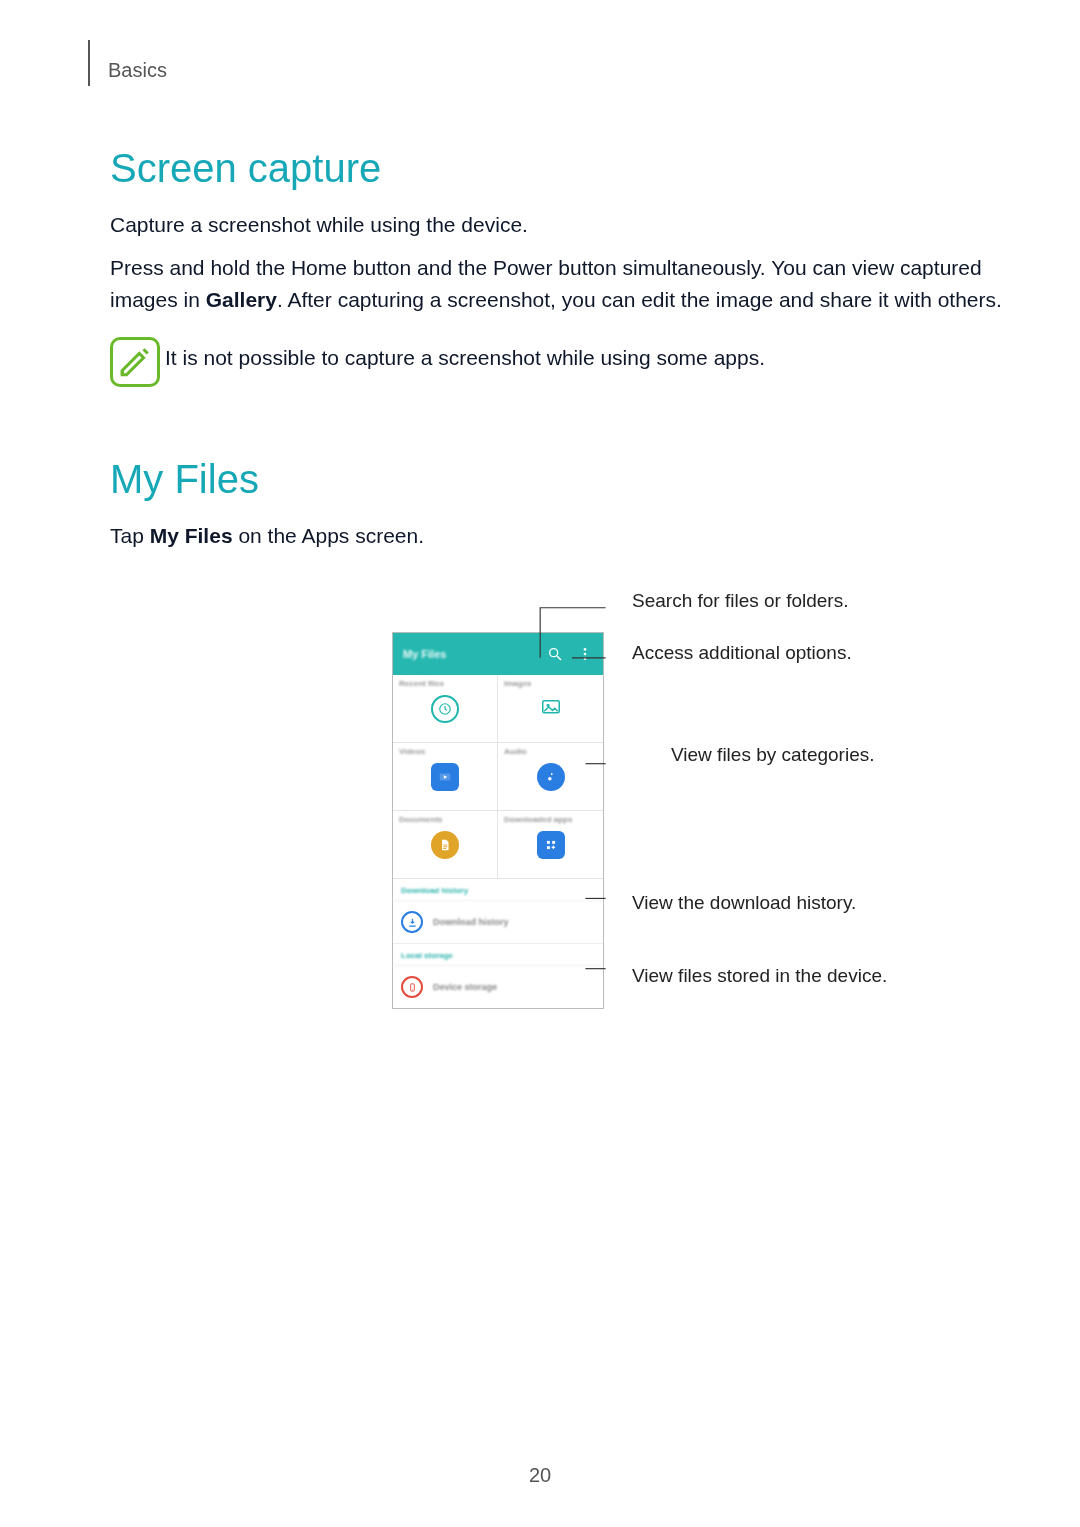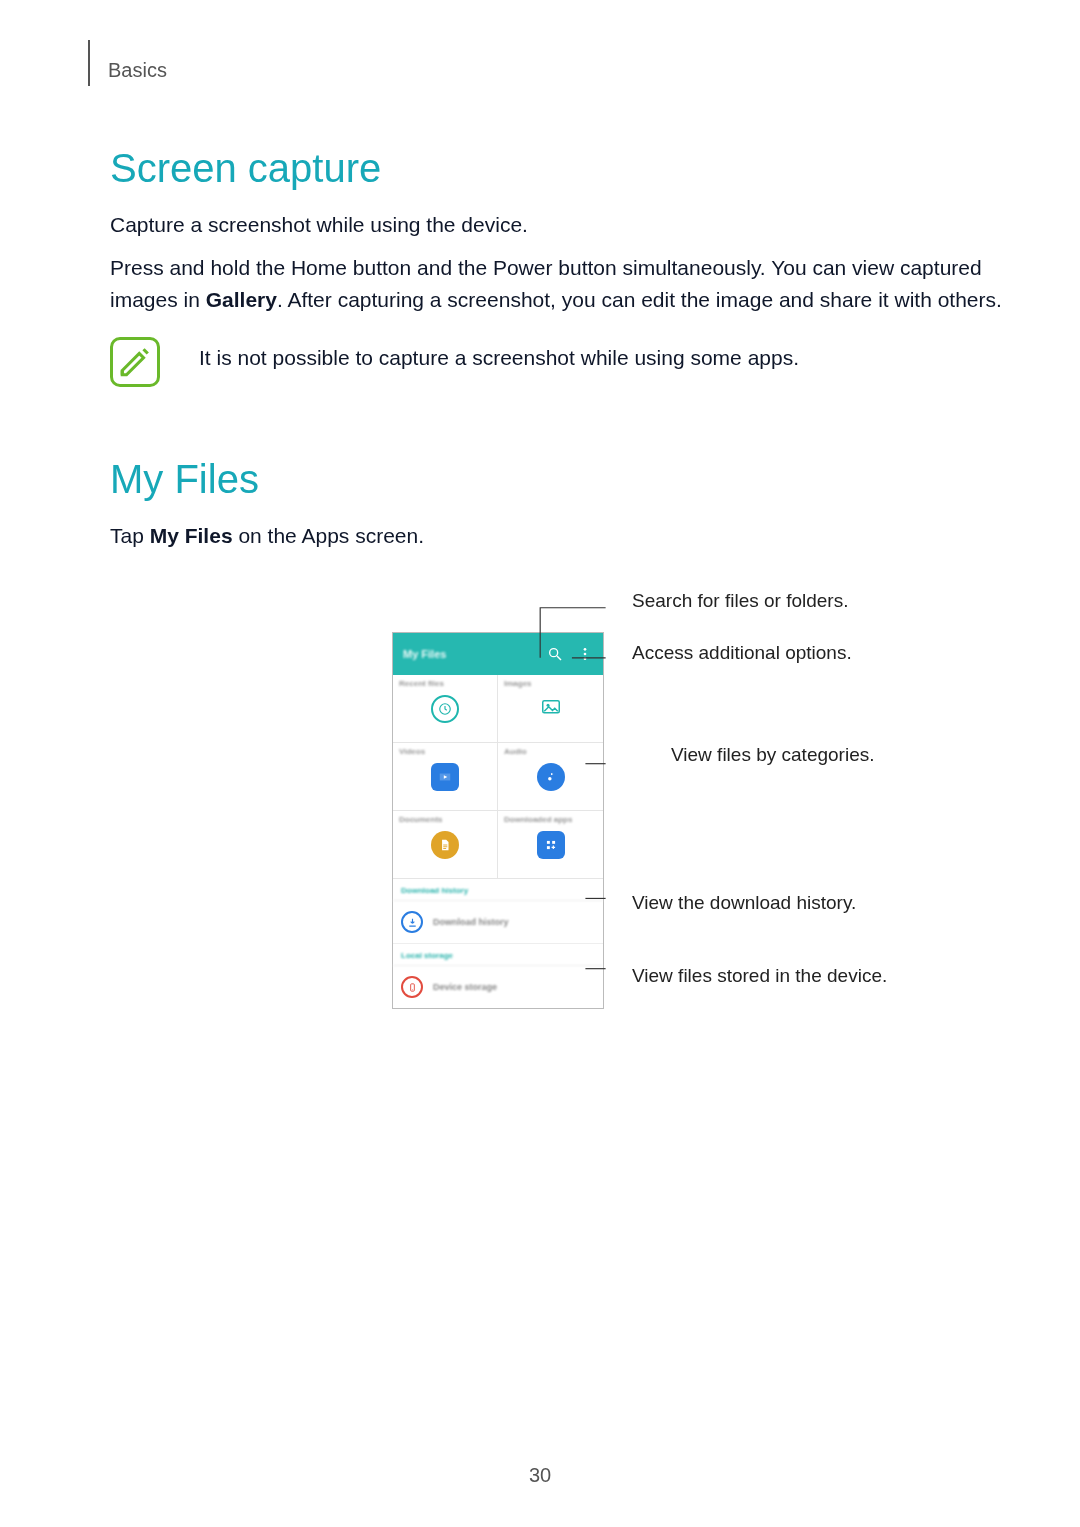--- a/index.html
+++ b/index.html
@@ -38,21 +38,21 @@
     font-size: 21px;
     line-height: 1.55;
     color: #0f172a;
     margin-bottom: 6px;
   }
   .para-block { margin-bottom: 10px; }
   .bold { font-weight: bold; }
   .note-row {
     display: flex;
     align-items: center;
-    gap: 39px;
+    gap: 5px;
     margin-top: 20px;
     margin-bottom: 70px;
   }
   .note-icon {
     width: 50px; height: 50px;
     border: 3px solid #6ab92a;
     border-radius: 10px;
     display: flex; align-items: center; justify-content: center;
     flex-shrink: 0;
   }
@@ -316,13 +316,13 @@
 
       <div class="callout" style="left:522px; top:8px;">Search for files or folders.</div>
       <div class="callout" style="left:522px; top:60px;">Access additional options.</div>
       <div class="callout" style="left:522px; top:162px;margin-left:39px;">View files by categories.</div>
       <div class="callout" style="left:522px; top:310px;">View the download history.</div>
       <div class="callout" style="left:522px; top:383px;">View files stored in the device.</div>
     </div>
   </div>
 </div>
 
-<div class="page-num">30</div>
+<div class="page-num">20</div>
 
 </body></html>

